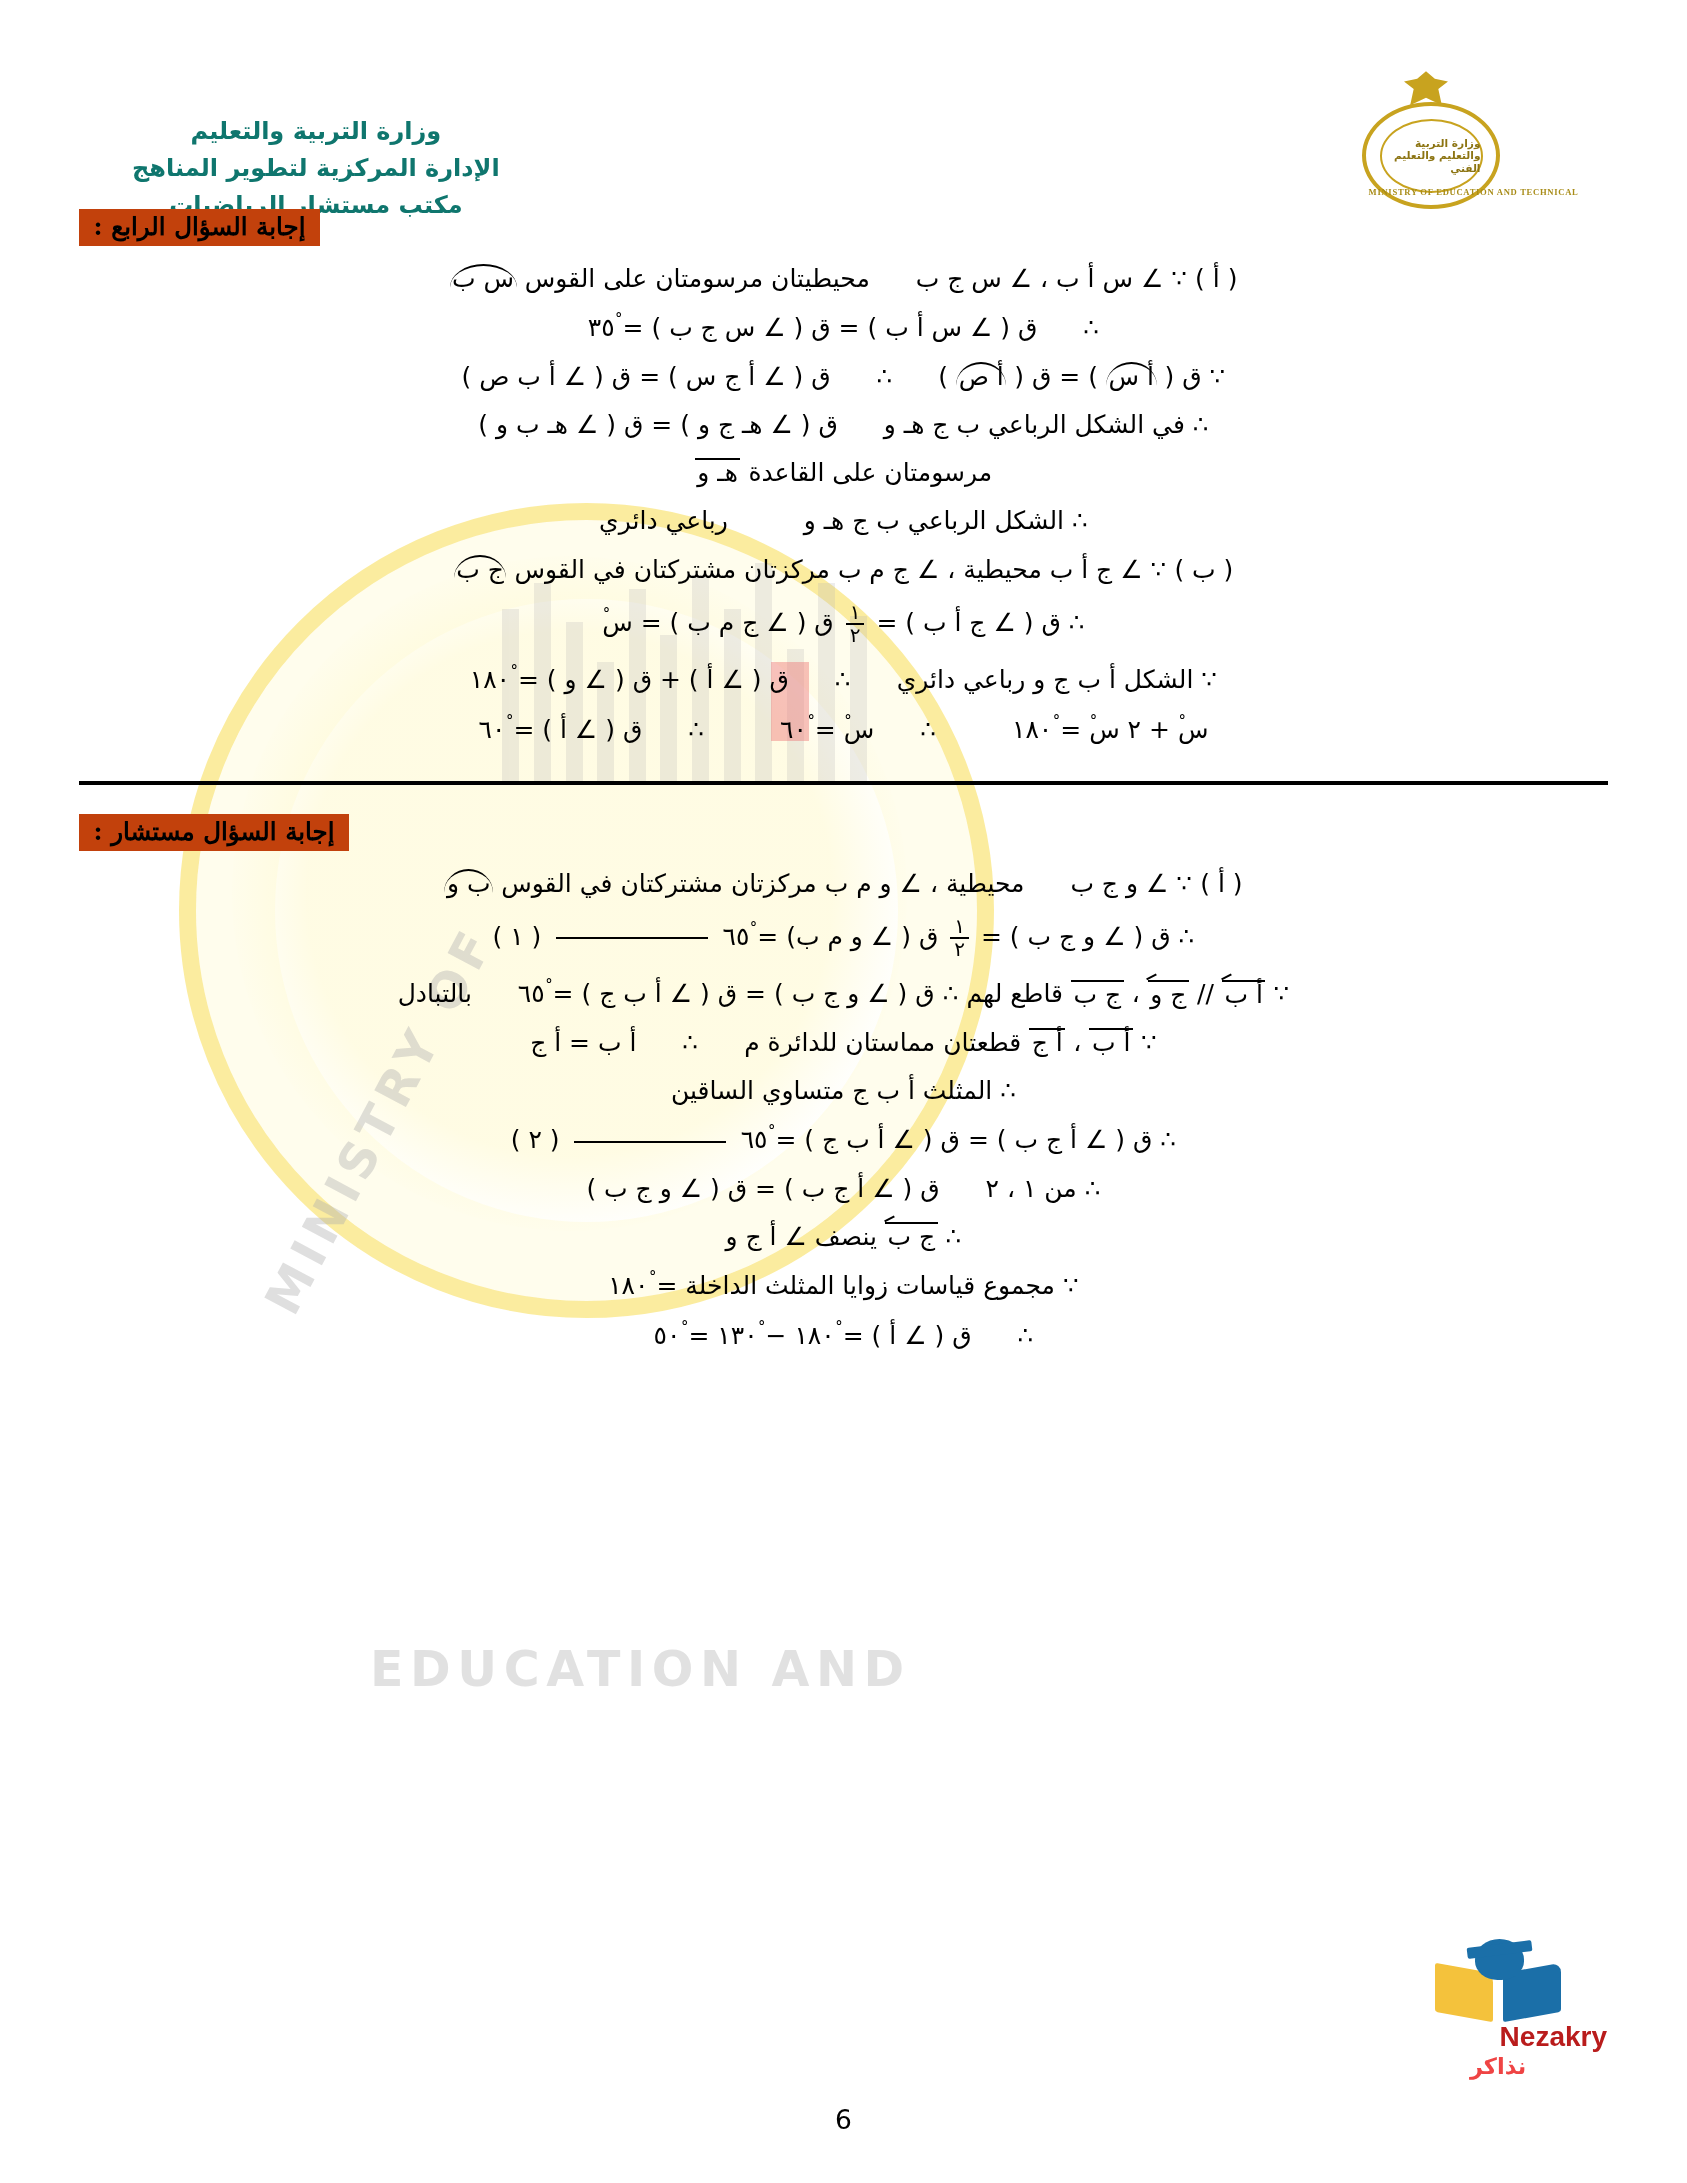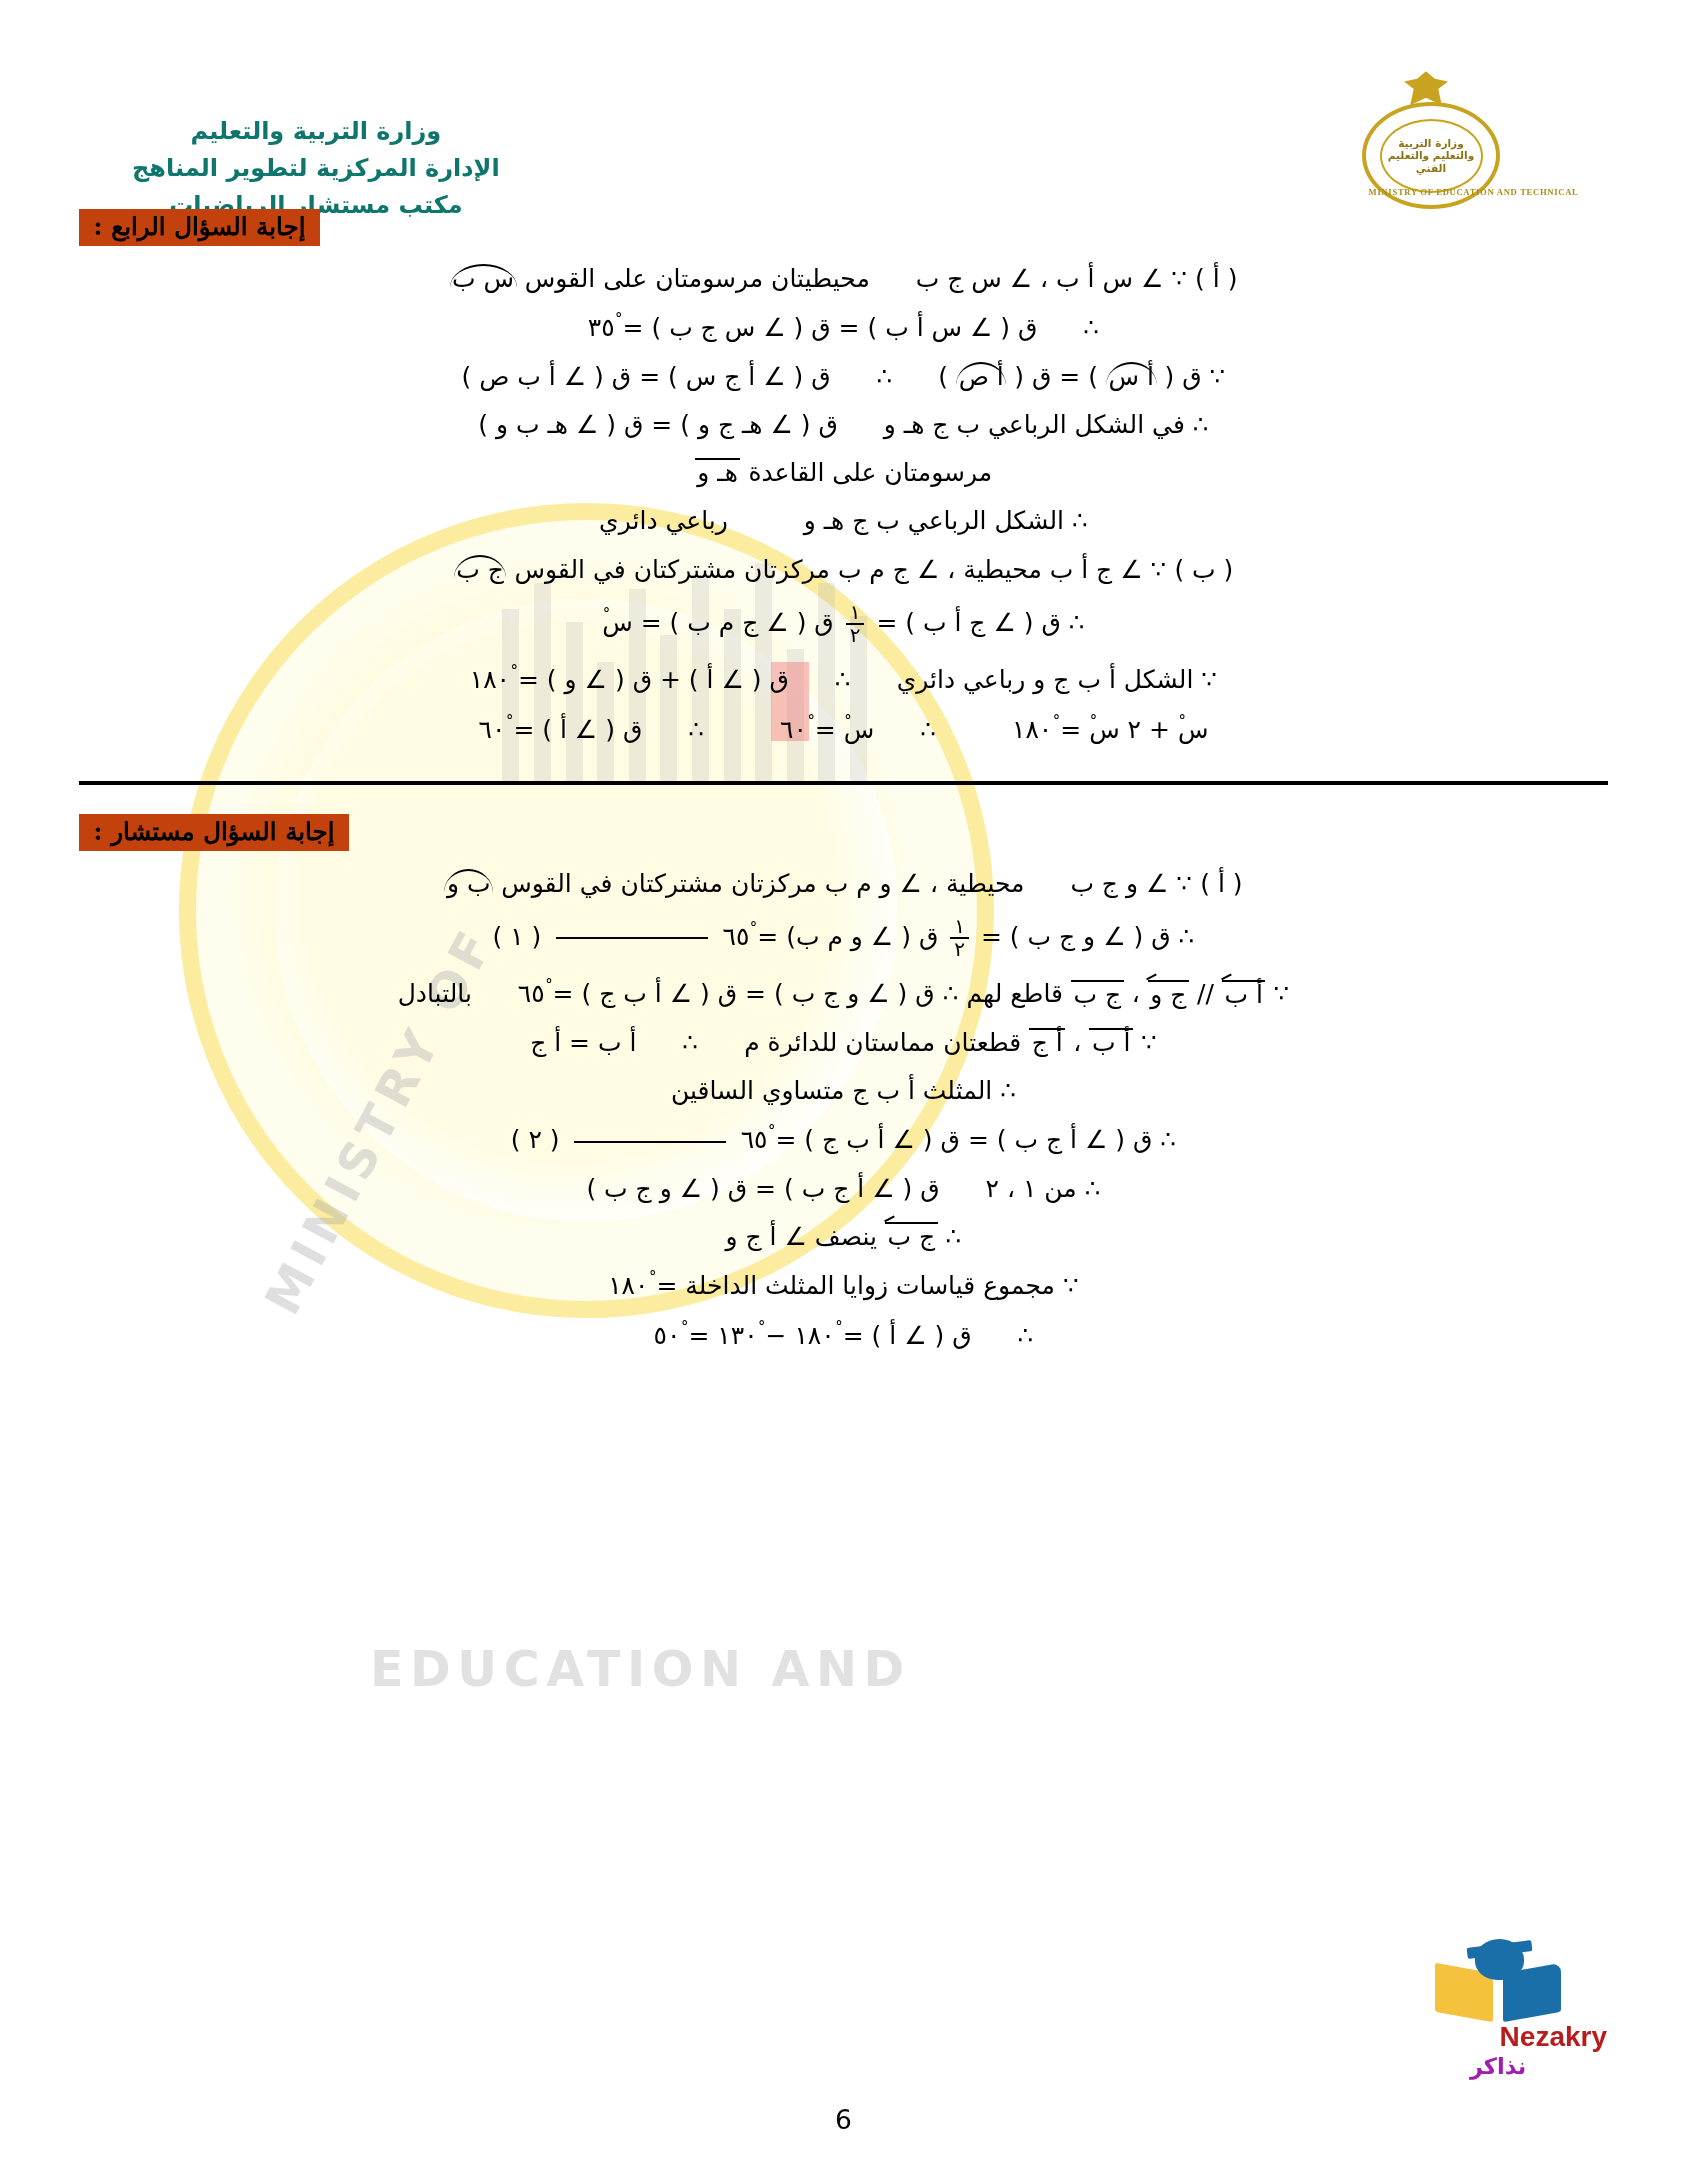--- a/index.html
+++ b/index.html
@@ -100,21 +100,21 @@
     border:4.6px solid #c8a31f;
     background:#fff;
     display:flex;align-items:center;justify-content:center;
     overflow:hidden;
   }
   .logo .shield .inner{
     width:99px;height:70px;
     border:2.6px solid #c8a31f;
     border-radius:50%;
     display:flex;align-items:center;justify-content:center;
-    font-size:10.6px;color:#8c7412;text-align:center;line-height:1.15;
+    font-size:10.6px;color:#8c7412;text-align:right;line-height:1.15;
     font-weight:bold;
   }
   .logo .ring-text{
     position:absolute;left:12px;top:32px;width:130px;height:99px;
     font-size:8.6px;color:#a88c18;font-weight:bold;
   }
   .logo .ring-text span{
     position:absolute;white-space:nowrap;font-family:Liberation Serif, serif;
   }
   .logo .rt-bottom{left:6.6px;bottom:4px;letter-spacing:0.7px;}
@@ -231,21 +231,21 @@
   .brand .bk .cap:after{
     content:"";position:absolute;left:-8px;top:5.3px;
     width:65px;height:10.6px;background:#1b6fa8;
     transform:rotate(-7deg);border-radius:2px;
   }
   .brand .bname{
     font-size:28px;font-weight:bold;color:#b91c1c;
     margin-top:4px;font-family:"Liberation Sans",sans-serif;text-align:right;
   }
   .brand .bar{
-    font-size:22.5px;font-weight:bold;color:#a21caf;
+    font-size:22.5px;font-weight:bold;color:#ef4444;
   }
 </style>
 </head>
 <body>
 
 <div class="page">
 
   <div class="watermark">
     <div class="wm-ring"></div>
     <div class="wm-ring2"></div>

